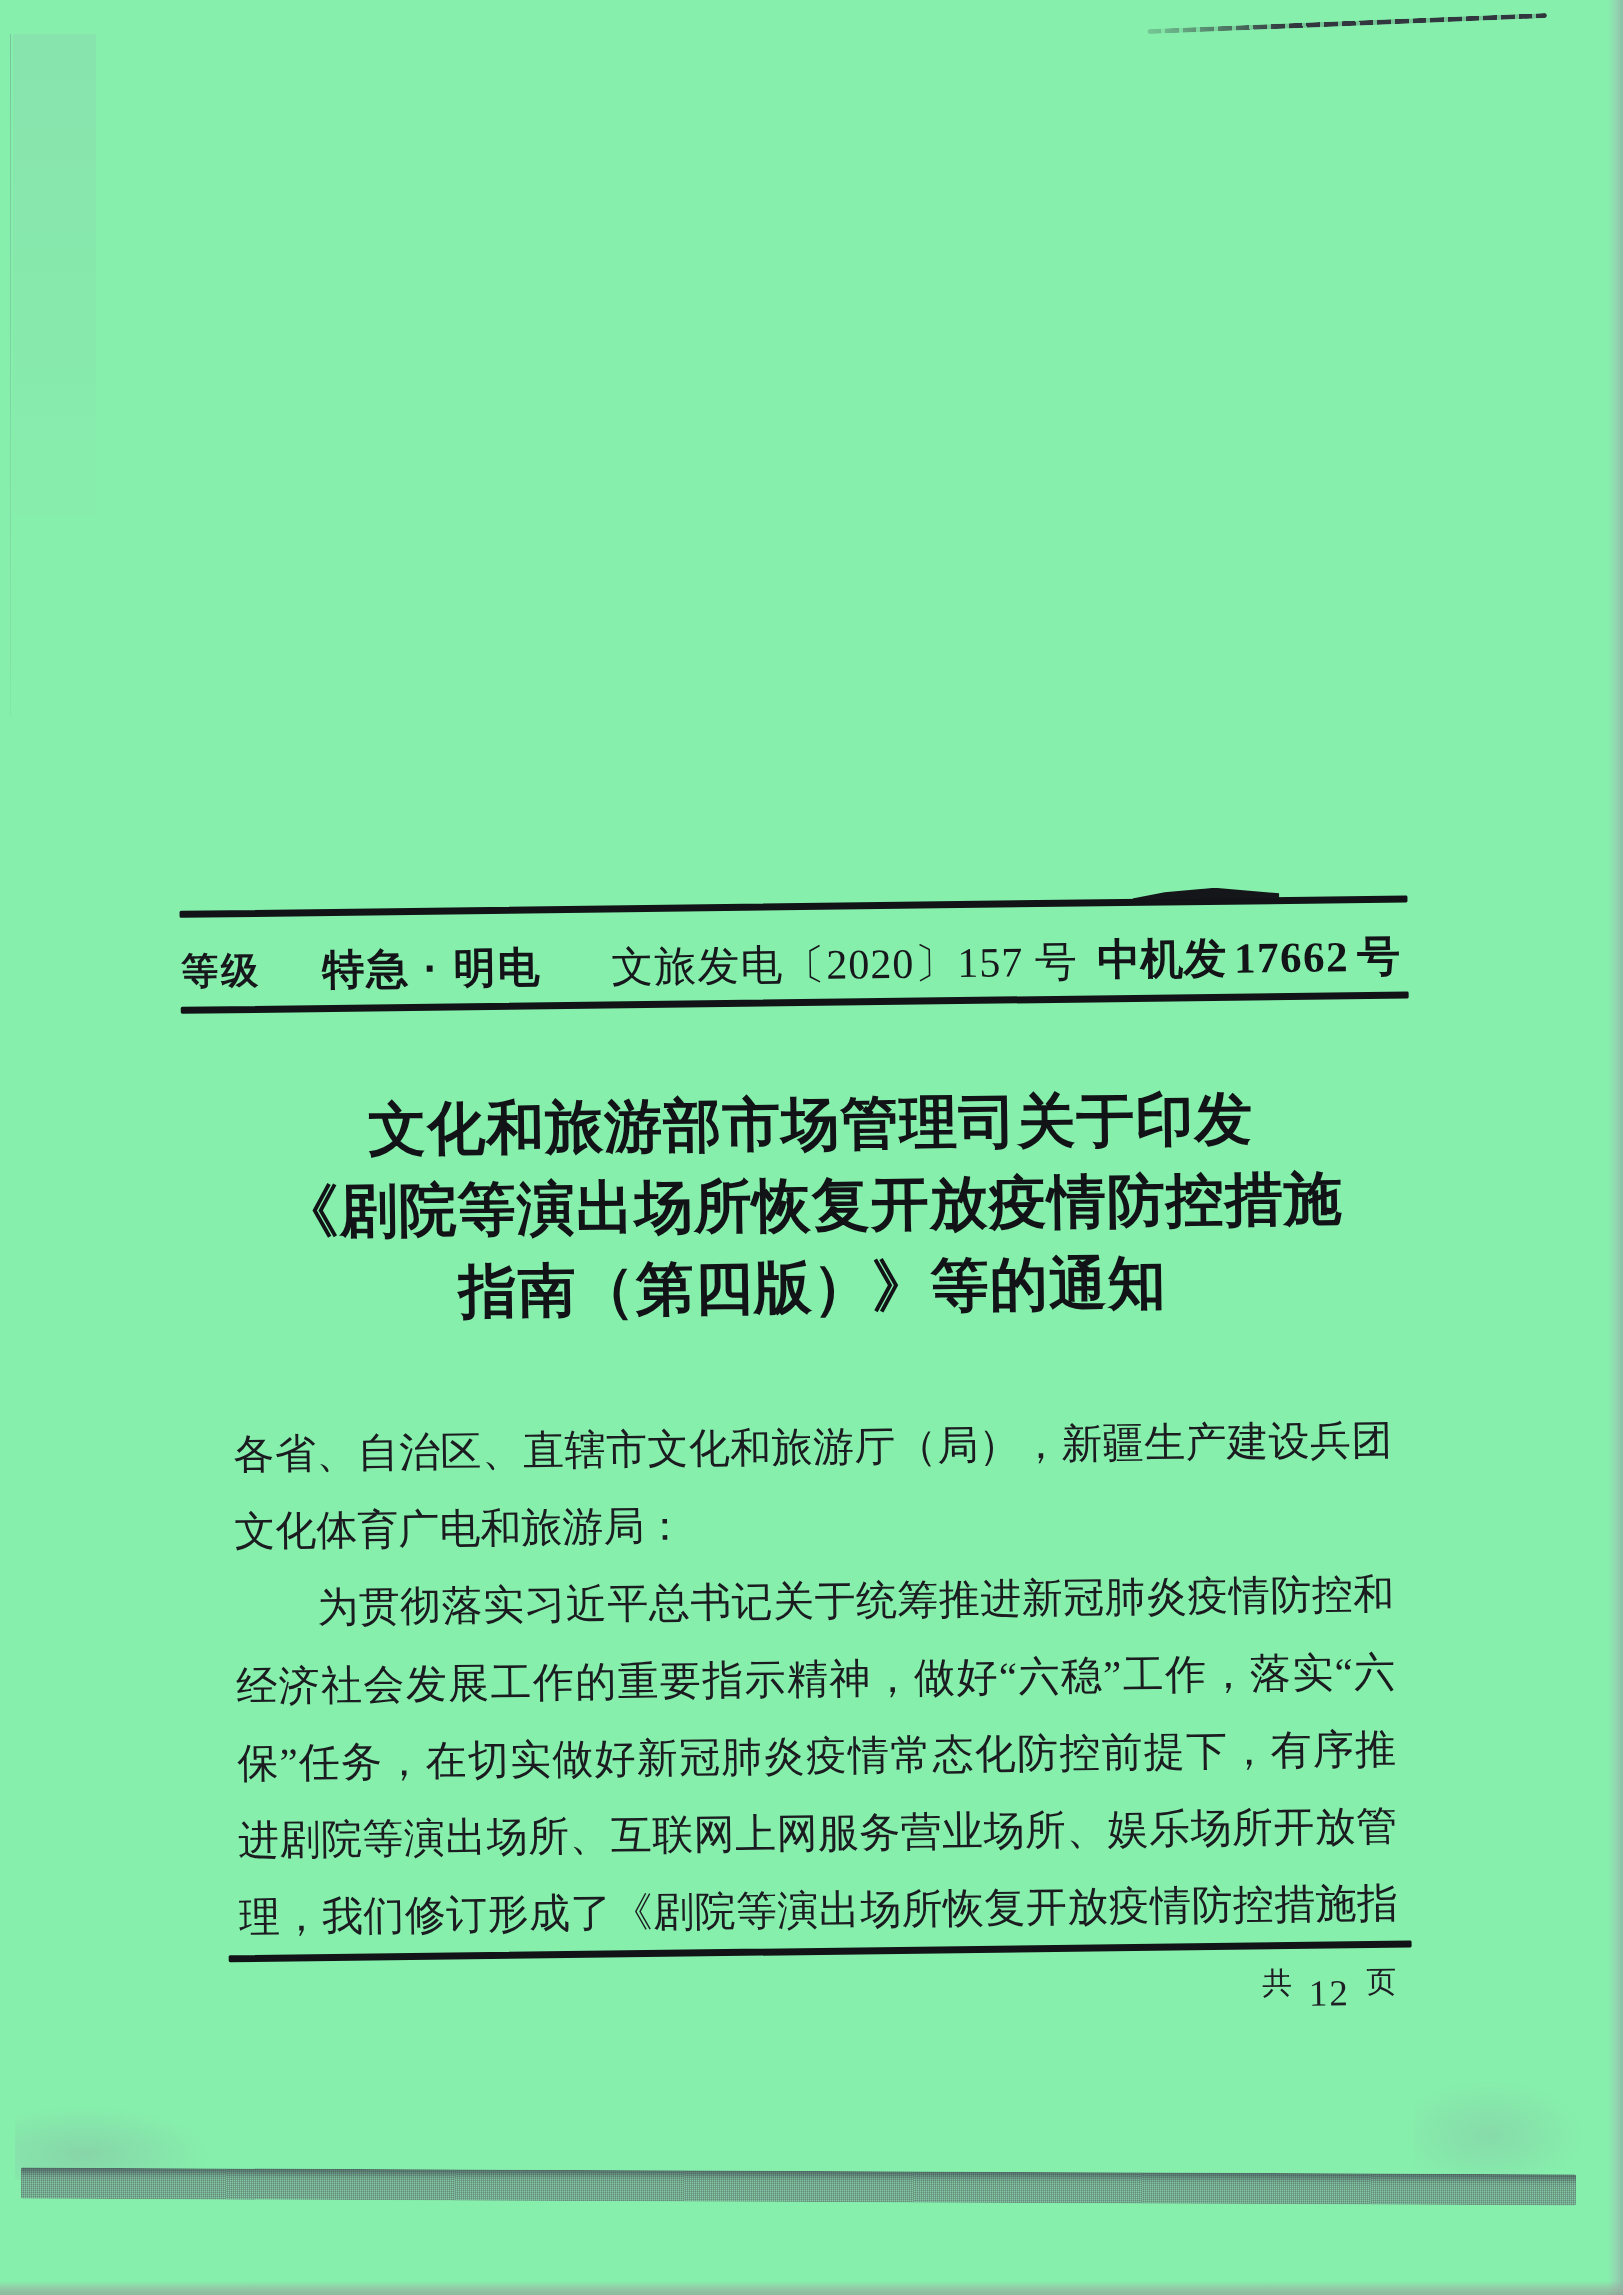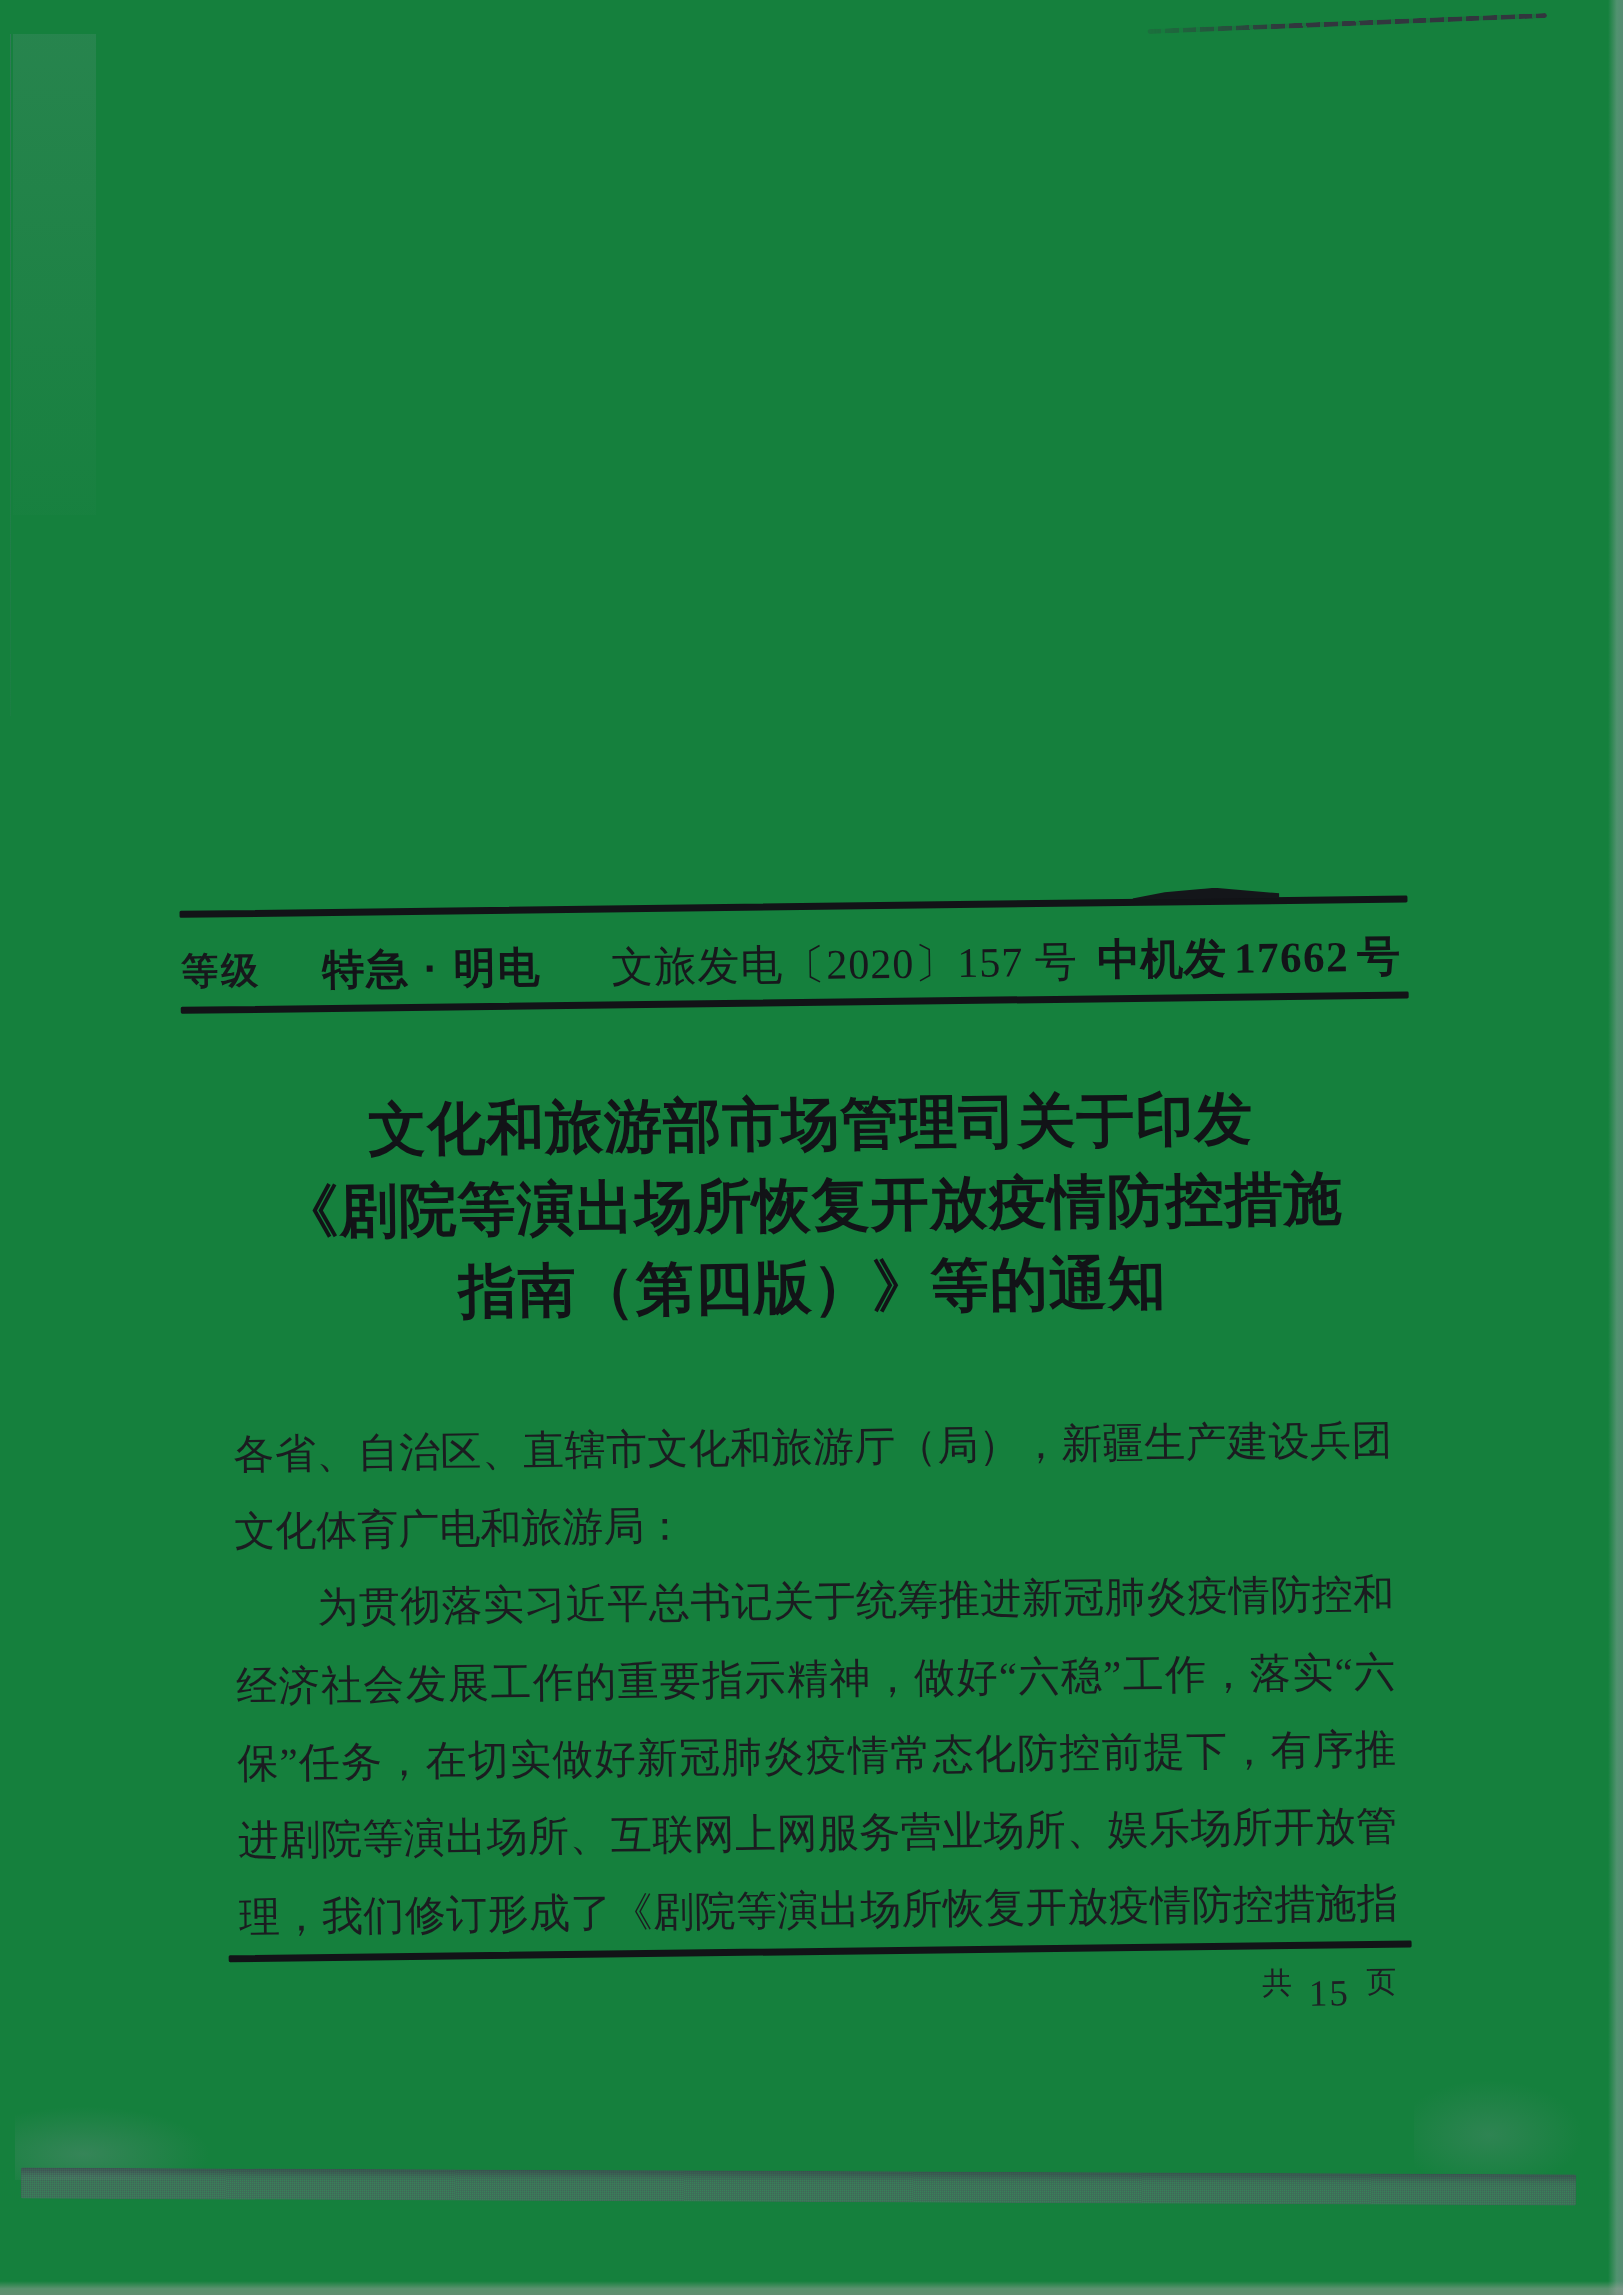--- a/index.html
+++ b/index.html
@@ -1,20 +1,20 @@
 <!DOCTYPE html>
 <html style="font-size:7.9px"><head>
 <meta charset="utf-8">
 <style>
   html, body { margin: 0; padding: 0; background: #e9eaec; }
   .page {
     position: relative;
     width: 1624px;
     height: 2295px;
-    background: #15803d;
+    background: #86efac;
     overflow: hidden;
     font-family: "Liberation Serif", serif;
     color: #1a1b1f;
   }
   
   .printed {
     position: absolute;
     inset: 0;
     transform: rotate(-0.72deg);
     transform-origin: 810px 1423px;
@@ -162,21 +162,21 @@
     <div class="body-line bl-3 just indent">为贯彻落实习近平总书记关于统筹推进新冠肺炎疫情防控和</div>
     <div class="body-line bl-4 just">经济社会发展工作的重要指示精神，做好“六稳”工作，落实“六</div>
     <div class="body-line bl-5 just">保”任务，在切实做好新冠肺炎疫情常态化防控前提下，有序推</div>
     <div class="body-line bl-6 just">进剧院等演出场所、互联网上网服务营业场所、娱乐场所开放管</div>
     <div class="body-line bl-7 just">理，我们修订形成了《剧院等演出场所恢复开放疫情防控措施指</div>
 
     <div class="rule rule-footer"></div>
 
     <div class="page-count">
       <span class="lbl">共</span>
-      <span class="cnt">15</span>
+      <span class="cnt">12</span>
       <span class="lbl">页</span>
     </div>
 
   </div>
 
   <div class="artifact top-edge-line"></div>
   <div class="artifact left-edge-line"></div>
   <div class="artifact left-smudge"></div>
   <div class="artifact smudge-lower-left"></div>
   <div class="artifact smudge-lower-right"></div>

